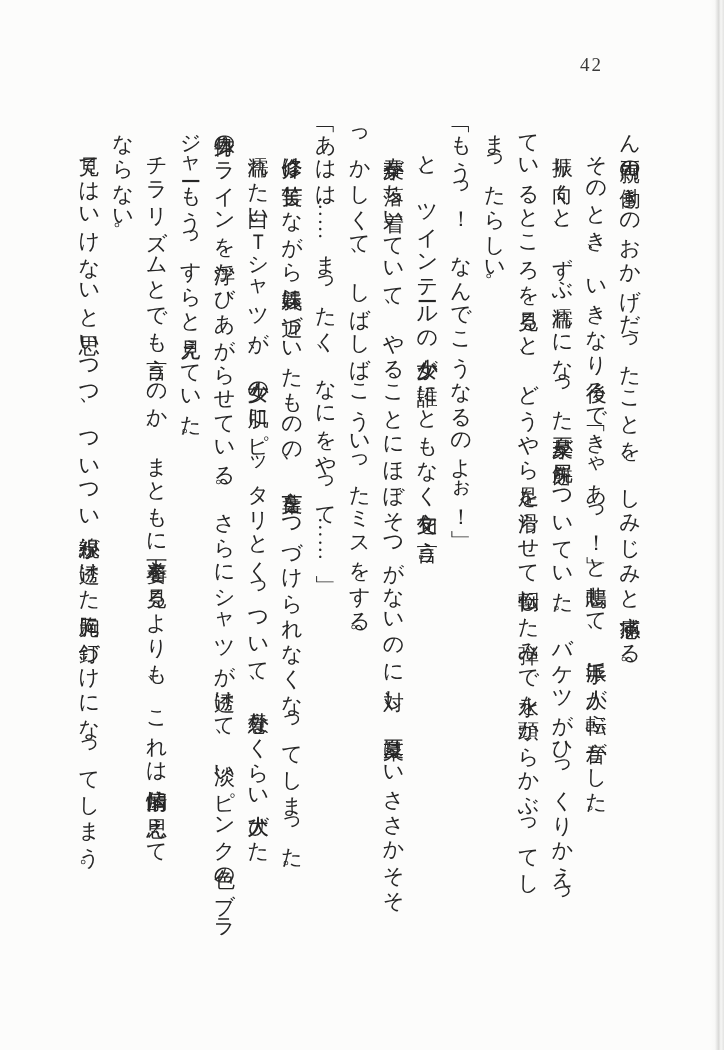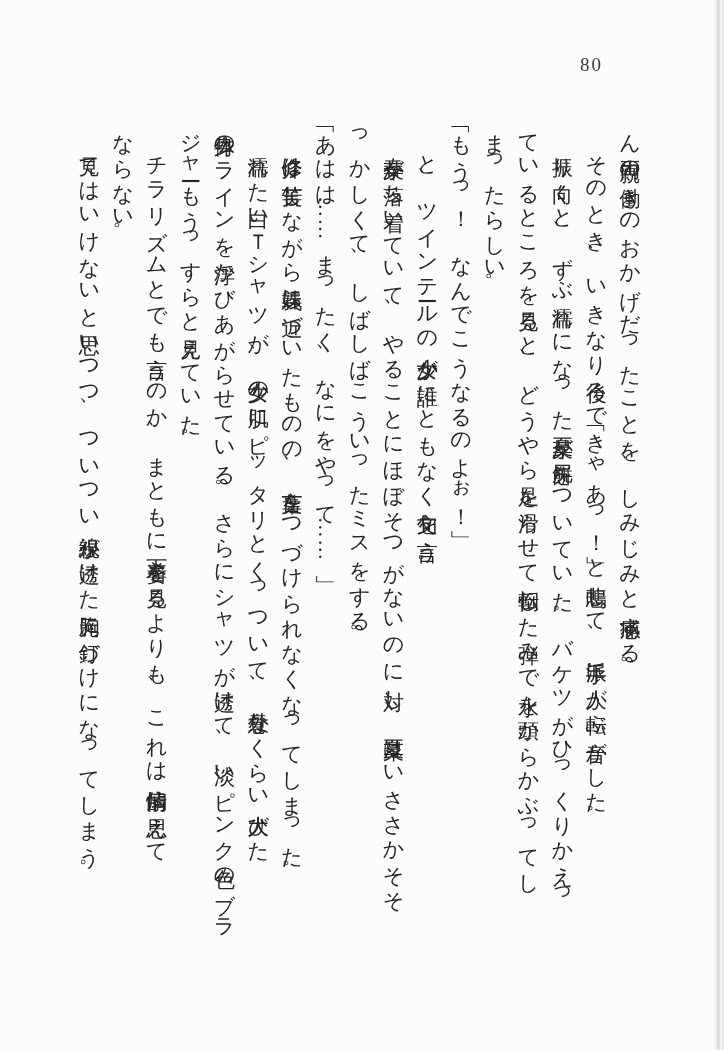--- a/index.html
+++ b/index.html
@@ -57,21 +57,21 @@
   }
   .line[data-indent="1"] {
     padding-top: 22.3px;
   }
 </style>
 </head>
 <body>
 
 <div class="page">
 
-  <div class="page-number">80</div>
+  <div class="page-number">42</div>
 
   <div class="text-area">
     <div class="line" data-indent="0">ん両親の働きのおかげだったことを、しみじみと痛感する。</div>
     <div class="line" data-indent="1">そのとき、いきなり後ろで「きゃあっ！」と悲鳴して、派手に人が転ぶ音がした。</div>
     <div class="line" data-indent="1">振り向くと、ずぶ濡れになった夏菜が尻餅をついていた。バケツがひっくりかえっ</div>
     <div class="line" data-indent="0">ているところを見ると、どうやら足を滑らせて転倒した弾みで水を頭からかぶってし</div>
     <div class="line" data-indent="0">まったらしい。</div>
     <div class="line" data-indent="0">「もうっ！　なんでこうなるのよぉ！」</div>
     <div class="line" data-indent="1">と、ツインテールの少女が誰にともなく文句を言う。</div>
     <div class="line" data-indent="1">春菜が落ち着いていて、やることにほぼそつがないのに対し、夏菜はいささかそそ</div>

